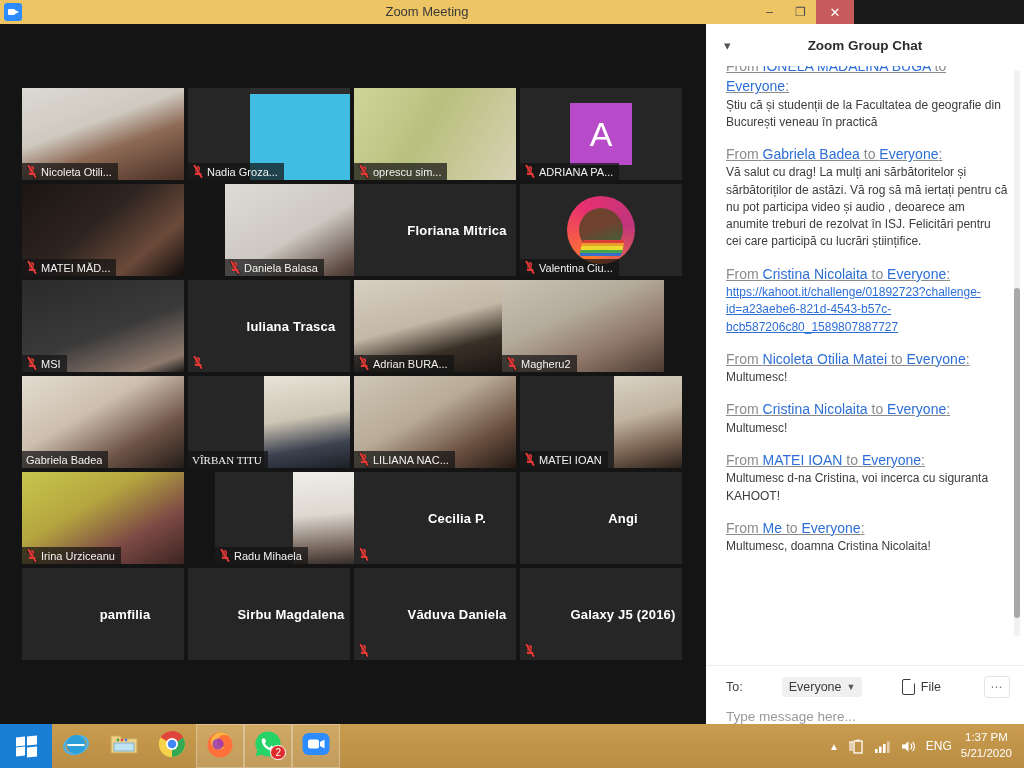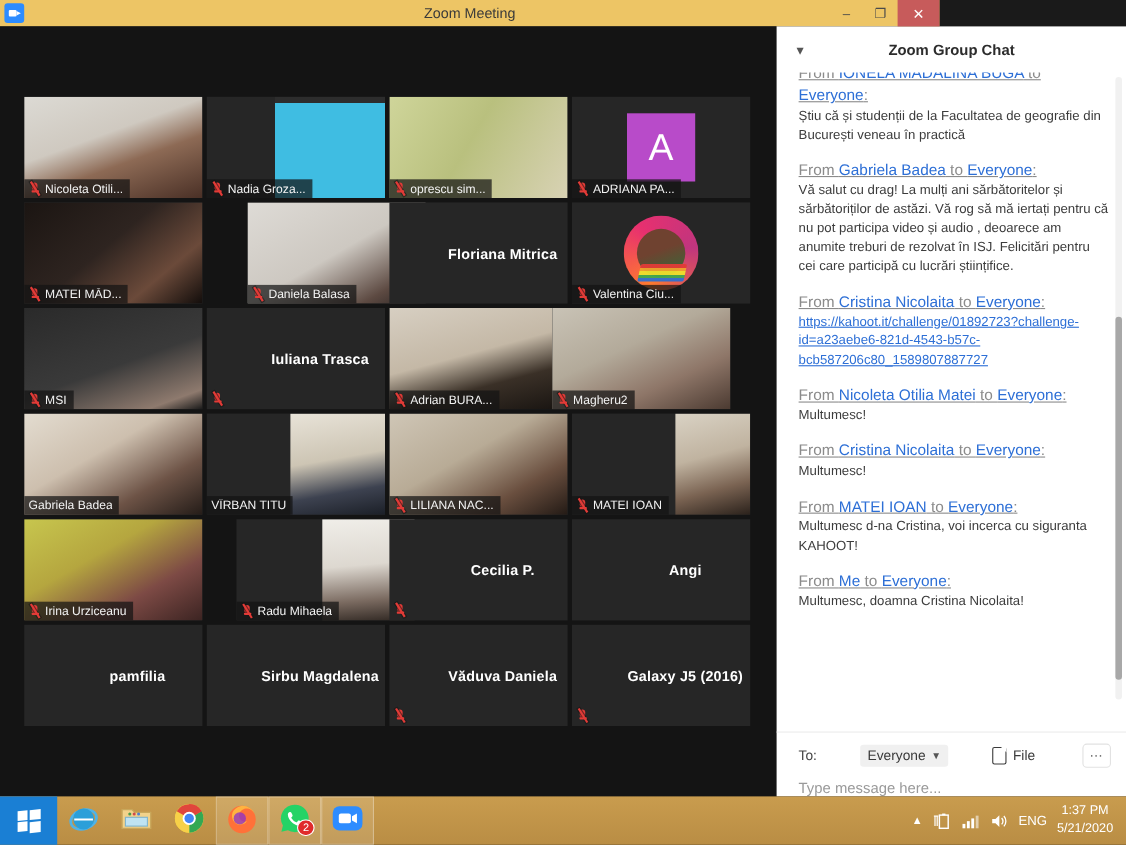--- a/index.html
+++ b/index.html
@@ -328,21 +328,21 @@
           </span>
           <span class="nm">Magheru2</span>
         </div>
       </div>
       <div class="tile" style="left: 0px; top: 288px;">
         <div class="vidimg" style="background: linear-gradient(150deg, rgb(227, 220, 208) 0%, rgb(205, 191, 174) 40%, rgb(109, 83, 70) 72%, rgb(36, 28, 24) 100%);"></div>
         <div class="namebar">
           <span class="nm">Gabriela Badea</span>
         </div>
       </div>
-      <div class="tile" style="left: 166px; top: 288px;">
+      <div class="tile" style="left: 166px; top: 288px; font-family: Liberation Serif, serif;">
         <div class="vidimg" style="left: 47%; top: 0%; width: 53%; height: 100%; background: linear-gradient(170deg, rgb(232, 227, 216) 0%, rgb(205, 197, 180) 45%, rgb(61, 66, 80) 75%, rgb(27, 31, 39) 100%);"></div>
         <div class="namebar">
           <span class="nm">VÎRBAN TITU</span>
         </div>
       </div>
       <div class="tile" style="left: 332px; top: 288px;">
         <div class="vidimg" style="background: linear-gradient(150deg, rgb(207, 198, 182) 0%, rgb(184, 171, 150) 42%, rgb(106, 79, 63) 74%, rgb(35, 26, 21) 100%);"></div>
         <div class="namebar">
           <span class="micoff">
             <i></i>

